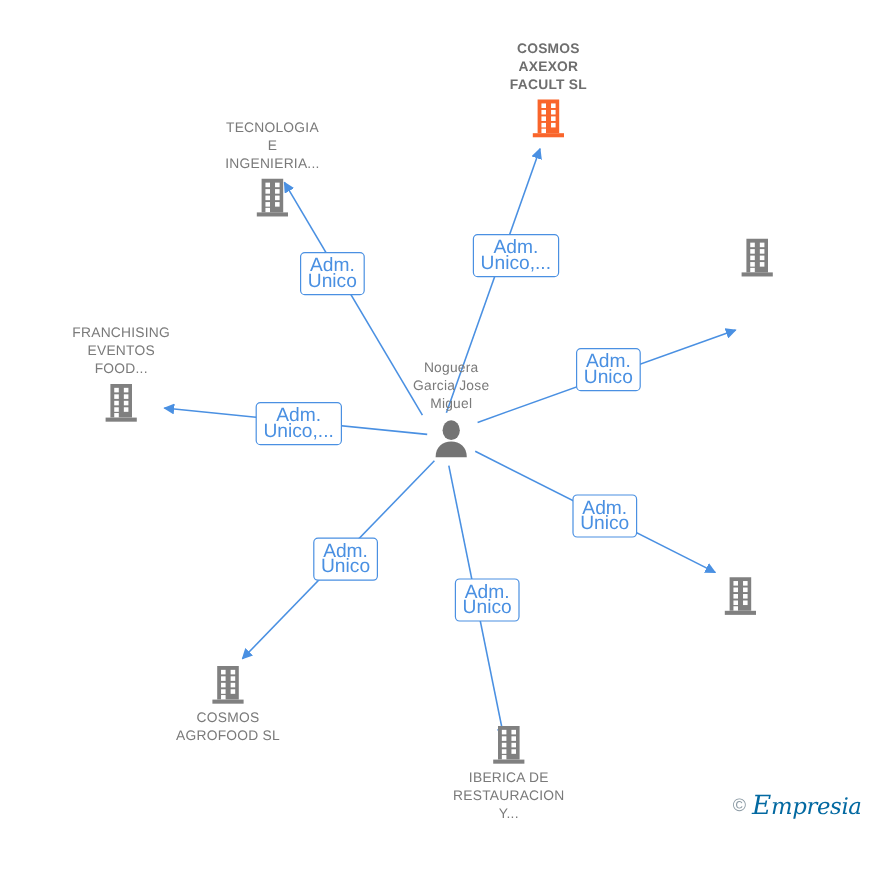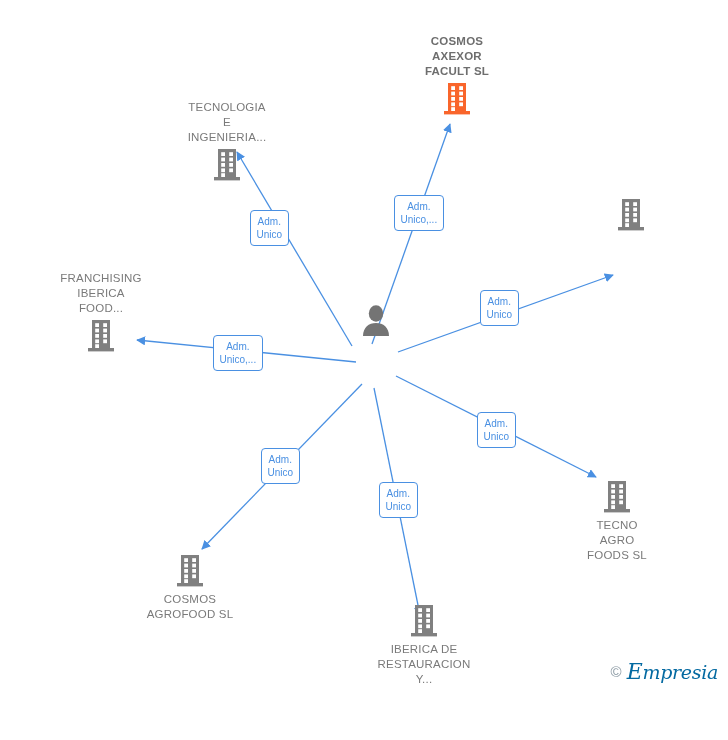--- a/index.html
+++ b/index.html
@@ -52,21 +52,21 @@
   .node.label-above .node-icon { margin-top: 3px; }
 
   
   .edge-label {
     position: absolute;
     box-sizing: border-box;
     background: #ffffff;
     border: 1px solid #4a90e2;
     border-radius: 4px;
     color: #4a90e2;
-    font-size: 10px;
+    font-size: 16px;
     line-height: 13px;
     text-align: center;
     padding: 4px 6px 4px;
     white-space: pre-line;
     z-index: 3;
   }
 
   
   #watermark {
     position: absolute;
@@ -158,21 +158,21 @@
           <rect x="17.2" y="4.2" width="3.8" height="3.8" fill="#ffffff"></rect>
           <rect x="17.2" y="9.6" width="3.8" height="3.8" fill="#ffffff"></rect>
           <rect x="17.2" y="15" width="3.8" height="3.8" fill="#ffffff"></rect>
           <rect x="17.2" y="20.4" width="3.8" height="3.8" fill="#ffffff"></rect>
           <rect x="9.2" y="25.2" width="3.8" height="3.8" fill="#ffffff"></rect>
           <rect x="2" y="29" width="26" height="3.4" fill="#808080"></rect>
         </svg>
       </div>
       <div class="node label-above" style="top: 271px; left: 101px;">
         <div class="node-label">FRANCHISING
-IBERICA
+EVENTOS
 FOOD...</div>
         <svg width="30" height="34" viewBox="0 0 30 34" class="node-icon">
           <path d="M6 1 H24 V29 H6 Z" fill="#808080"></path>
           <rect x="9.2" y="4.2" width="3.8" height="3.8" fill="#ffffff"></rect>
           <rect x="9.2" y="9.6" width="3.8" height="3.8" fill="#ffffff"></rect>
           <rect x="9.2" y="15" width="3.8" height="3.8" fill="#ffffff"></rect>
           <rect x="9.2" y="20.4" width="3.8" height="3.8" fill="#ffffff"></rect>
           <rect x="17.2" y="4.2" width="3.8" height="3.8" fill="#ffffff"></rect>
           <rect x="17.2" y="9.6" width="3.8" height="3.8" fill="#ffffff"></rect>
           <rect x="17.2" y="15" width="3.8" height="3.8" fill="#ffffff"></rect>
@@ -188,23 +188,20 @@
           <rect x="9.2" y="9.6" width="3.8" height="3.8" fill="#ffffff"></rect>
           <rect x="9.2" y="15" width="3.8" height="3.8" fill="#ffffff"></rect>
           <rect x="9.2" y="20.4" width="3.8" height="3.8" fill="#ffffff"></rect>
           <rect x="17.2" y="4.2" width="3.8" height="3.8" fill="#ffffff"></rect>
           <rect x="17.2" y="9.6" width="3.8" height="3.8" fill="#ffffff"></rect>
           <rect x="17.2" y="15" width="3.8" height="3.8" fill="#ffffff"></rect>
           <rect x="17.2" y="20.4" width="3.8" height="3.8" fill="#ffffff"></rect>
           <rect x="9.2" y="25.2" width="3.8" height="3.8" fill="#ffffff"></rect>
           <rect x="2" y="29" width="26" height="3.4" fill="#808080"></rect>
         </svg>
-        <div class="node-label">TECNO
-AGRO
-FOODS  SL</div>
       </div>
       <div class="node label-below" style="top: 554px; left: 190px;">
         <svg width="30" height="34" viewBox="0 0 30 34" class="node-icon">
           <path d="M6 1 H24 V29 H6 Z" fill="#808080"></path>
           <rect x="9.2" y="4.2" width="3.8" height="3.8" fill="#ffffff"></rect>
           <rect x="9.2" y="9.6" width="3.8" height="3.8" fill="#ffffff"></rect>
           <rect x="9.2" y="15" width="3.8" height="3.8" fill="#ffffff"></rect>
           <rect x="9.2" y="20.4" width="3.8" height="3.8" fill="#ffffff"></rect>
           <rect x="17.2" y="4.2" width="3.8" height="3.8" fill="#ffffff"></rect>
           <rect x="17.2" y="9.6" width="3.8" height="3.8" fill="#ffffff"></rect>
@@ -228,20 +225,23 @@
           <rect x="17.2" y="15" width="3.8" height="3.8" fill="#ffffff"></rect>
           <rect x="17.2" y="20.4" width="3.8" height="3.8" fill="#ffffff"></rect>
           <rect x="9.2" y="25.2" width="3.8" height="3.8" fill="#ffffff"></rect>
           <rect x="2" y="29" width="26" height="3.4" fill="#808080"></rect>
         </svg>
         <div class="node-label">IBERICA DE
 RESTAURACION
 Y...</div>
       </div>
       <div class="node label-above" style="top: 300px; left: 376px;">
+        <div class="node-label">Noguera
+Garcia Jose
+Miguel</div>
         <svg width="34" height="34" viewBox="0 0 34 34" class="node-icon">
           <ellipse cx="17" cy="10.5" rx="7.2" ry="8.2" fill="#747474"></ellipse>
           <path d="M4 33 C4 24.5 9.8 20 17 20 C24.2 20 30 24.5 30 33 Z" fill="#747474"></path>
         </svg>
       </div>
     </div>
   <div id="labels-layer">
       <div class="edge-label" style="left: 249.5px; top: 210px;">Adm.
 Unico</div>
       <div class="edge-label" style="left: 393.5px; top: 195px;">Adm.

